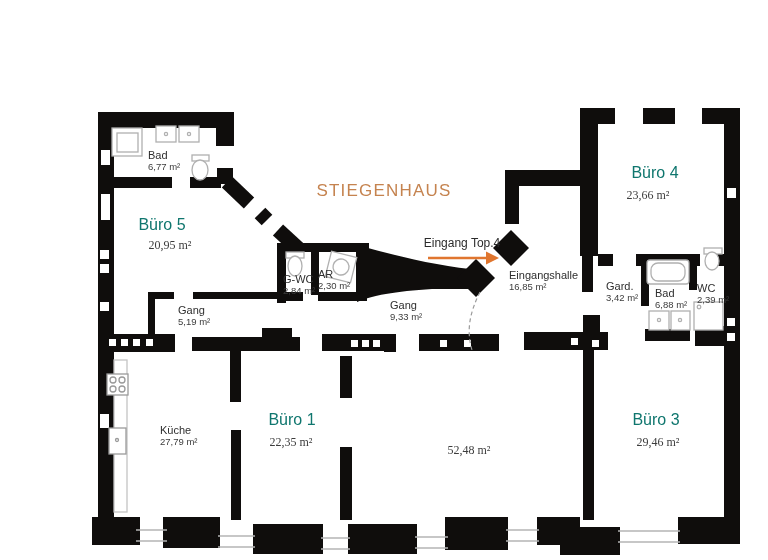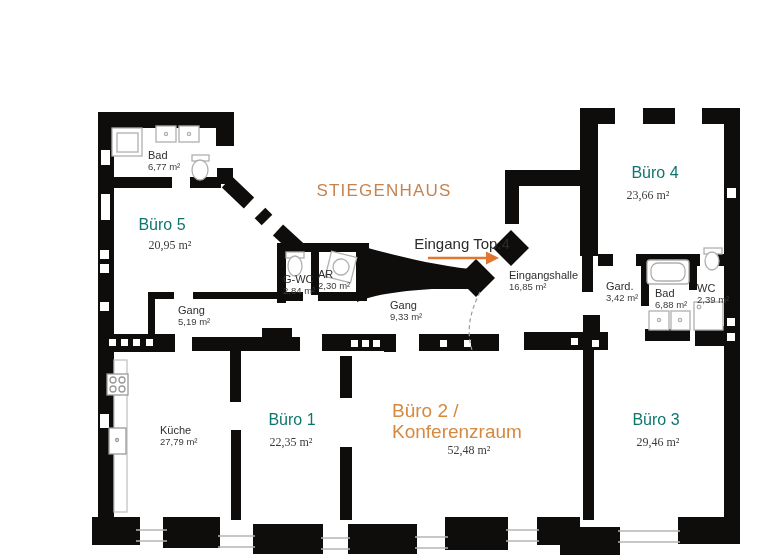--- a/index.html
+++ b/index.html
@@ -8,21 +8,21 @@
     font-family:"Liberation Sans", sans-serif;overflow:hidden;
     outline:1px solid #e3e3e3;
   }
   #plan-svg{position:absolute;left:0;top:0;}
   .lbl{position:absolute;white-space:nowrap;}
   .lbl .nm{display:block;font-size:11px;color:#2e2e2e;line-height:12px;}
   .lbl .ar{display:block;font-size:9.5px;color:#3c3c3c;line-height:12px;}
   .accent{position:absolute;transform:translate(-50%,-50%);font-size:16px;color:#0f766e;white-space:nowrap;line-height:21px;}
   .accent-area{position:absolute;transform:translate(-50%,-50%);font-size:12px;color:#3c3c3c;white-space:nowrap;font-family:Liberation Serif, serif;}
   .title{position:absolute;transform:translate(-50%,-50%);font-size:17px;letter-spacing:1.2px;color:#C5834F;white-space:nowrap;}
-  .entry{position:absolute;transform:translate(-50%,-50%);font-size:15px;color:#2b2b2b;white-space:nowrap;text-align:center;}
+  .entry{position:absolute;transform:translate(-50%,-50%);font-size:12px;color:#2b2b2b;white-space:nowrap;text-align:center;}
   .b2name{font-size:19px;color:#D5883E;line-height:21px;display:block;}
 </style>
 </head>
 <body>
 
 <div id="stage">
 
   <svg id="plan-svg" width="768" height="560" viewBox="0 0 768 560">
 
     <g fill="#0f0d0c">
@@ -254,22 +254,18 @@
 
   <div class="accent" style="left:162px;top:224px">Büro 5</div>
   <div class="accent-area" style="left:170px;top:245px">20,95 m²</div>
 
   <div class="accent" style="left:655px;top:172px">Büro 4</div>
   <div class="accent-area" style="left:648px;top:195px">23,66 m²</div>
 
   <div class="accent" style="left:292px;top:419px">Büro 1</div>
   <div class="accent-area" style="left:291px;top:442px">22,35 m²</div>
 
-  <div class="lbl" style="left:392px;top:400px">
-    <span class="b2name">Büro 2 /</span>
-    <span class="b2name">Konferenzraum</span>
-  </div>
   <div class="accent-area" style="left:469px;top:450px">52,48 m²</div>
 
   <div class="accent" style="left:656px;top:419px">Büro 3</div>
   <div class="accent-area" style="left:658px;top:442px">29,46 m²</div>
 
 </div>
 
 </body></html>

